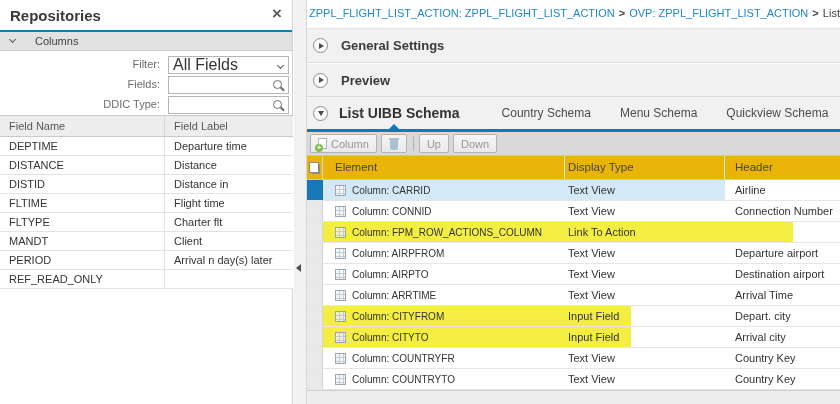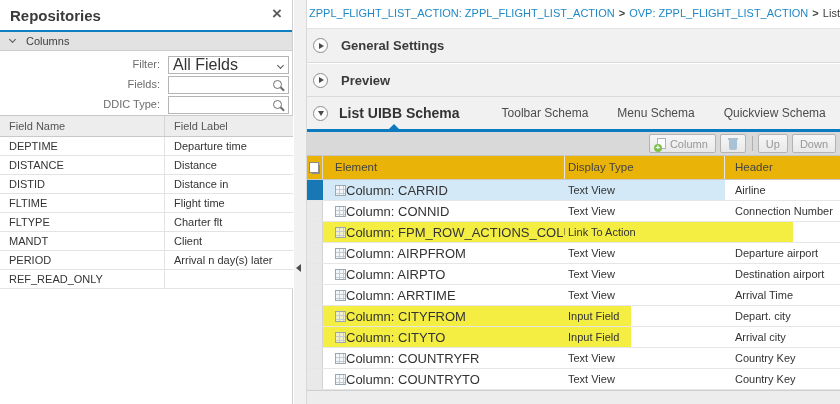--- a/index.html
+++ b/index.html
@@ -5,21 +5,21 @@
   * { margin:0; padding:0; box-sizing:border-box; }
   body { font-family:"Liberation Sans", sans-serif; background:#fff; }
   .app { position:relative; width:840px; height:404px; background:#fff; overflow:hidden;padding-left:9px; }
 
   
   .left-panel { position:absolute; left:0; top:0; width:293px; height:404px; background:#fff; border-right:1px solid #cfcfcf; }
   .lp-header { position:absolute; left:0; top:0; width:100%; height:30px; }
   .lp-title { position:absolute; left:10px; top:7px; font-size:15px; font-weight:bold; color:#3a3a3a; }
   .lp-close { position:absolute; right:10px; top:4px; font-size:17px; font-weight:bold; color:#5c5c5c; cursor:pointer; line-height:20px; }
   .lp-blueline { position:absolute; left:0; top:30px; width:100%; height:2px; background:#0d7ec0; }
-  .lp-colhead { position:absolute; left:0; top:32px; width:100%; height:19px; background:#e2e2e2; border-bottom:1px solid #cccccc; display:flex; align-items:center; padding-left:10px; gap:11px; }
+  .lp-colhead { position:absolute; left:0; top:32px; width:100%; height:19px; background:#e2e2e2; border-bottom:1px solid #cccccc; display:flex; align-items:center; padding-left:10px; gap:20px; }
   .lp-colhead-label { font-size:11px; color:#3f3f3f; }
   .chev-down { width:5px; height:5px; border-right:1px solid #555; border-bottom:1px solid #555; transform:rotate(45deg); margin-top:-3px; }
   .lp-form-row { position:absolute; left:0; width:100%; height:18px; }
   .lp-form-label { position:absolute; left:0; top:2px; width:160px; text-align:right; font-size:11px; color:#6b6b6b; }
   .lp-control { position:absolute; left:168px; top:0; width:121px; height:18px; border:1px solid #b5b5b5; background:#fff; font-size:16px; color:#333; display:flex; align-items:center; padding:0 4px; }
   .lp-select .sel-chev { position:absolute; right:5px; top:6px; width:5px; height:5px; border-right:1px solid #555; border-bottom:1px solid #555; transform:rotate(45deg); }
   .mag-icon { position:absolute; right:4px; top:3px; width:11px; height:11px; }
   .mag-icon::before { content:''; position:absolute; left:0; top:0; width:7px; height:7px; border:1.4px solid #6e6e6e; border-radius:50%; }
   .mag-icon::after { content:''; position:absolute; width:5px; height:1.6px; background:#6e6e6e; transform:rotate(45deg); right:-1px; bottom:1px; }
   .lp-table { position:absolute; left:0; top:115px; width:293px; }
@@ -51,42 +51,42 @@
   .tri-right { width:0; height:0; border-top:3.5px solid transparent; border-bottom:3.5px solid transparent; border-left:5px solid #4a4a4a; margin-left:2px; }
   .tri-down { width:0; height:0; border-left:3.5px solid transparent; border-right:3.5px solid transparent; border-top:5px solid #4a4a4a; margin-top:1px; }
   .band-title { font-size:13px; font-weight:bold; color:#3a3a3a; margin-left:13px; }
   .schema-title { font-size:14px; font-weight:bold; color:#333; margin-left:11px; }
   .schema-tabs { display:flex; margin-left:42px; gap:29px; }
   .tab { font-size:12px; color:#4c4c4c; cursor:pointer; }
 
   .tabline { position:absolute; left:0; right:0; top:129px; height:3px; background:#0b7ac0; }
   .tabline::before { content:''; position:absolute; left:82px; top:-5px; width:0; height:0; border-left:5px solid transparent; border-right:5px solid transparent; border-bottom:5px solid #0b7ac0; }
 
-  .toolbar { position:absolute; left:0; right:0; top:132px; height:24px; background:#d9d9d9; border-bottom:1px solid #c6c6c6; display:flex; align-items:center; padding-left:3px;justify-content:flex-end; }
+  .toolbar { position:absolute; left:0; right:0; top:132px; height:24px; background:#d9d9d9; border-bottom:1px solid #c6c6c6; display:flex; align-items:center; padding-left:3px; }
   .tb-btn { display:inline-flex; align-items:center; gap:4px; height:19px; padding:0 7px; background:linear-gradient(#f6f6f6,#e9e9e9); border:1px solid #b3b3b3; border-radius:2px; color:#979797; font-size:11px; margin-right:4px; cursor:default; }
   .tb-sep { width:1px; height:15px; background:#b0b0b0; margin:0 5px 0 2px; }
   .doc-plus { position:relative; width:9px; height:11px; border:1px solid #a9b6c0; background:#fdfdfd; }
   .doc-plus::after { content:'+'; position:absolute; left:-4px; bottom:-4px; width:8px; height:8px; background:#7fbf4d; border-radius:50%; color:#fff; font-size:8px; line-height:8px; text-align:center; font-weight:bold; }
   .trash-icon { width:10px; height:12px; position:relative; }
   .trash-icon::before { content:''; position:absolute; left:1px; top:2px; width:8px; height:10px; background:#a9c2d4; border-radius:0 0 2px 2px; }
   .trash-icon::after { content:''; position:absolute; left:0; top:0; width:10px; height:2px; background:#a9c2d4; }
 
   .sheader { position:absolute; left:0; right:0; top:156px; height:24px; background:#eab308; border-bottom:1px solid #c9c9c9; display:flex; }
   .sh-sel { width:16px; border-right:1px solid #d8d8d8; display:flex; align-items:center; justify-content:center; }
   .copy-icon { position:relative; width:8px; height:9px; border:1px solid #8a8a8a; background:#fff; margin-left:3px; margin-top:3px; }
   .copy-icon::before { content:''; position:absolute; left:-4px; top:-4px; width:8px; height:9px; border:1px solid #8a8a8a; background:#fff; }
   .sh-cell { font-size:11.5px; color:#444; line-height:23px; }
   .sh-el { width:242px; padding-left:12px; border-right:1px solid #e6e6e6; }
   .sh-dt { width:160px; padding-left:3px; border-right:1px solid #e6e6e6; }
   .sh-hd { flex:1; padding-left:10px; }
 
   .sbody { position:absolute; left:0; right:0; top:180px; }
   .srow { display:flex; height:21px; border-bottom:1px solid #e6e6e6; background:#fff; }
   .sel { width:16px; background:#e9e9e9; border-right:1px solid #d4d4d4; cursor:pointer; }
-  .c-el { width:242px; display:flex; align-items:center; padding-left:12px; font-size:13px; color:#333; white-space:nowrap; overflow:hidden; }
+  .c-el { width:242px; display:flex; align-items:center; padding-left:12px; gap:6px; font-size:10px; color:#333; white-space:nowrap; overflow:hidden; }
   .c-dt { width:160px; font-size:11px; color:#333; line-height:20px; padding-left:3px; white-space:nowrap; }
   .c-hd { flex:1; font-size:11px; color:#333; line-height:20px; padding-left:10px; white-space:nowrap; }
   .col-icon { flex:0 0 auto; width:11px; height:11px; border:1px solid #9aa7b0; background-color:#f4f7f9; background-image:linear-gradient(#c3ccd3 1px, transparent 1px), linear-gradient(90deg, #c3ccd3 1px, transparent 1px); background-size:4px 4px; background-position:-1px -1px; }
   .srow.selected .sel { background:#1878b6; border-right-color:#1878b6; }
   .srow.selected .c-el, .srow.selected .c-dt { background:#d3e9f7; }
   .srow.hl-wide .c-el, .srow.hl-wide .c-dt { background:#f4ee42; }
   .srow.hl-wide .c-hd { background:linear-gradient(to right, #f4ee42 59%, rgba(0,0,0,0) 59%); }
   .srow.hl-narrow .c-el { background:#f4ee42; }
   .srow.hl-narrow .c-dt { background:linear-gradient(to right, #f4ee42 41%, rgba(0,0,0,0) 41%); }
   .srow.hl-wide .col-icon, .srow.hl-narrow .col-icon { background-color:#f2f0c8; }
@@ -202,21 +202,21 @@
         </span>
       <span class="band-title">Preview</span>
     </div>
 
     <div class="band band-schema">
       <span class="exp-icon">
           <span class="tri-down"></span>
         </span>
       <span class="schema-title">List UIBB Schema</span>
       <span class="schema-tabs">
-          <span class="tab">Toolbar Schema</span>
+          <span class="tab">Country Schema</span>
           <span class="tab">Menu Schema</span>
           <span class="tab">Quickview Schema</span>
         </span>
     </div>
 
     <div class="tabline"></div>
 
     <div class="toolbar">
       <span class="tb-btn">
         <span class="doc-plus"></span>

